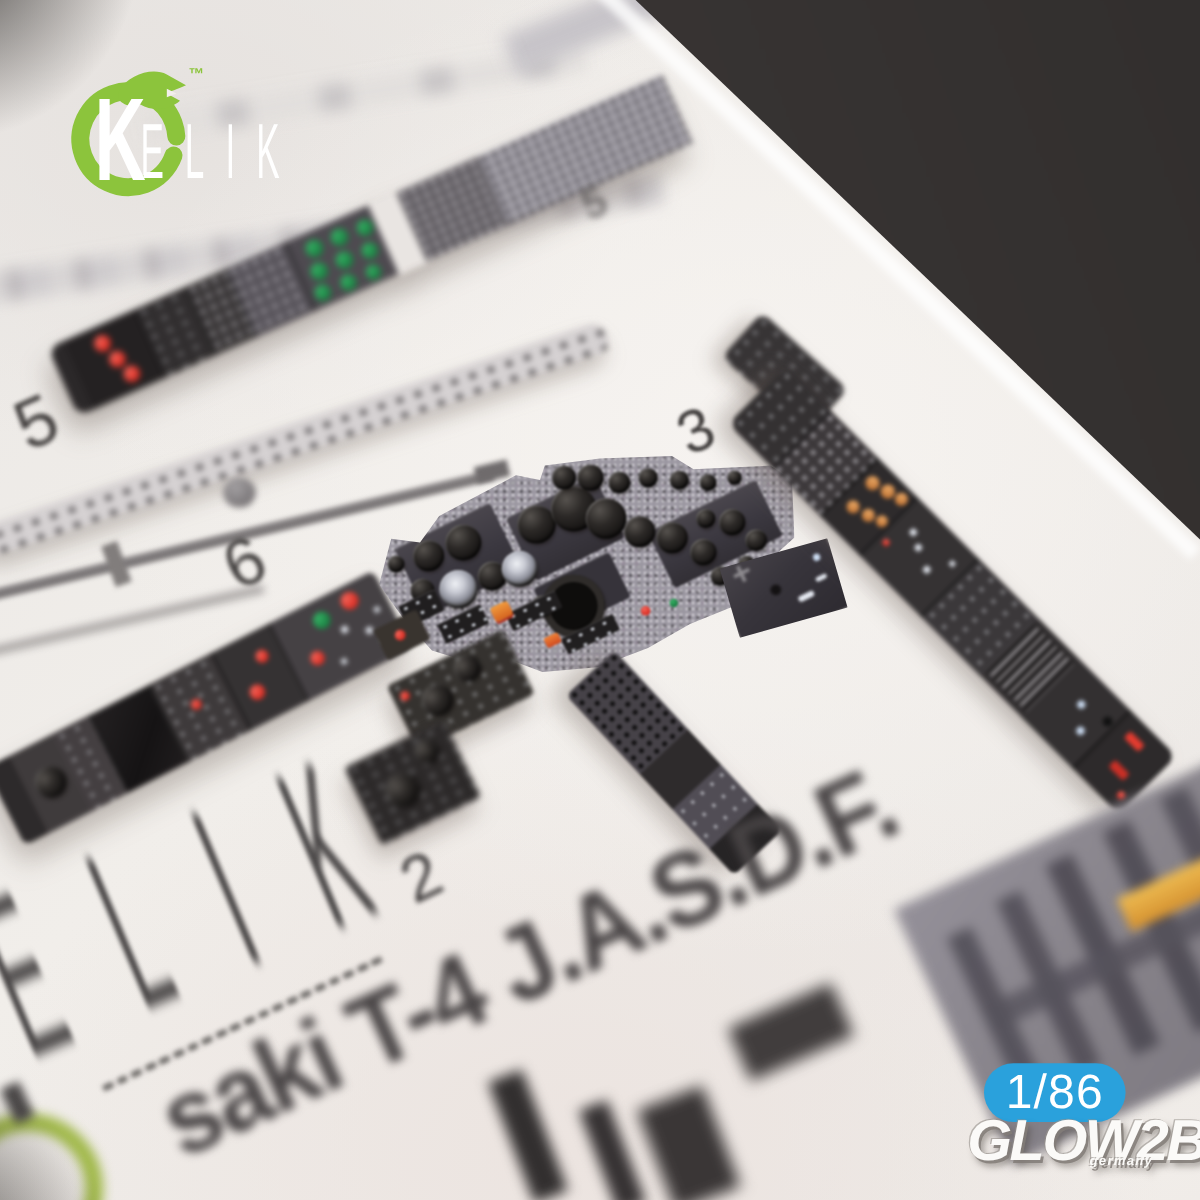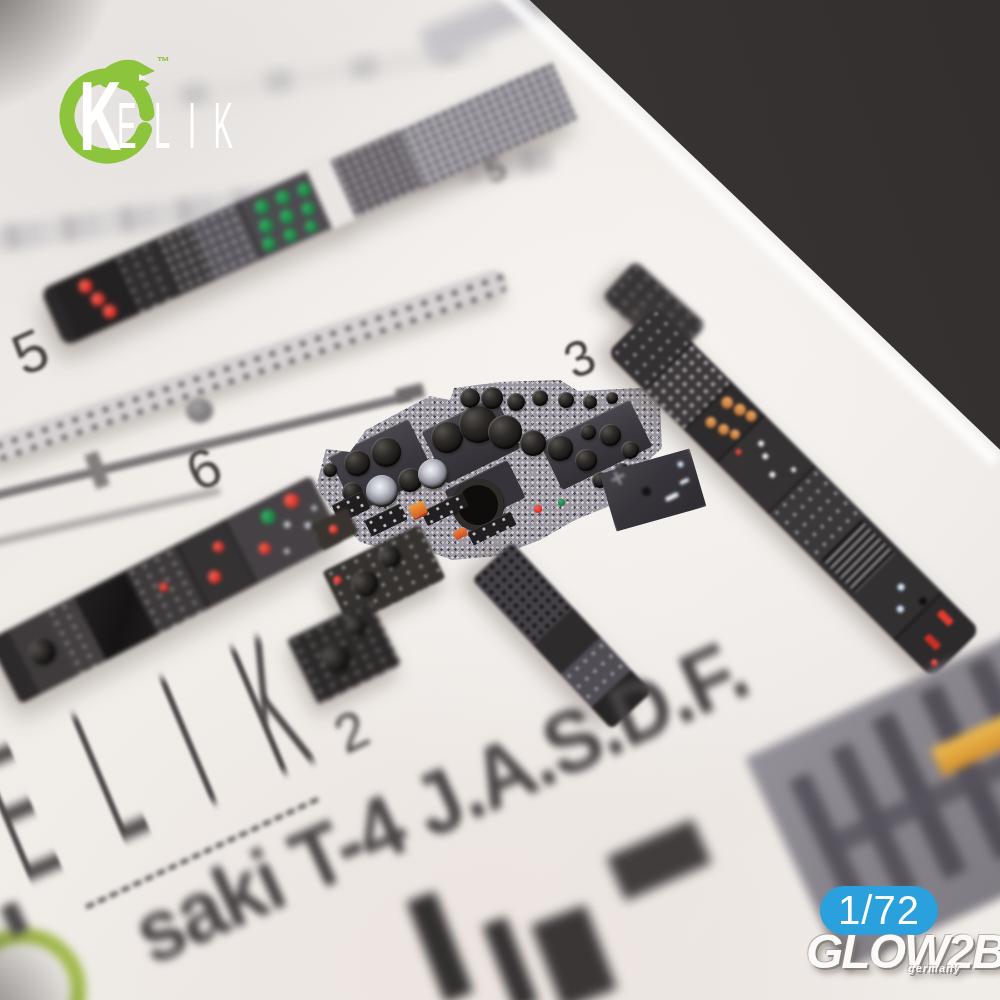--- a/index.html
+++ b/index.html
@@ -271,18 +271,18 @@
       <circle cx="52" cy="62" r="40" fill="none" stroke="#8cc43c" stroke-width="15" stroke-linecap="round" stroke-dasharray="200 16" transform="rotate(70 52 62)"></circle>
       <path d="M44,22 C52,8 72,2 84,8 L100,17 C92,21 88,21 84,24 L95,30 C86,38 72,39 62,33 C55,36 48,34 44,29 Z" fill="#8cc43c"></path>
       <path d="M84,20 L92,24 L84,27 Z" fill="#f2efec"></path>
     </svg>
     <div class="abs ovl-white" style="left:24px;top:8px;font-size:98px;font-weight:700;transform:scaleX(.6);transform-origin:0 0;">K</div>
     <div class="abs noi" style="left:102px;top:2px;font-size:13px;color:#8cc43c;font-weight:700;">™</div>
     <div class="abs ovl-white" style="left:62px;top:36px;font-size:65px;font-weight:400;letter-spacing:39px;transform:scaleX(.45);transform-origin:0 0;white-space:nowrap;">ELIK</div>
   </div>
 
   <div class="abs" style="left:820px;top:886px;width:118px;height:49px;border-radius:25px;background:#2aa1dc;z-index:60;text-align:center;">
-    <span style="color:#fff;font-size:40px;font-weight:400;line-height:49px;letter-spacing:1px;">1/72</span>
+    <span style="color:#fff;font-size:40px;font-weight:400;line-height:49px;letter-spacing:1px;">1/86</span>
   </div>
   <div class="abs glow noi" style="left:806px;top:924px;font-size:48px;z-index:61;white-space:nowrap;">GLOW2B</div>
   <div class="abs glow noi" style="left:908px;top:962px;font-size:11px;letter-spacing:1px;z-index:61;">germany</div>
 
 </div>
 
 </body></html>

